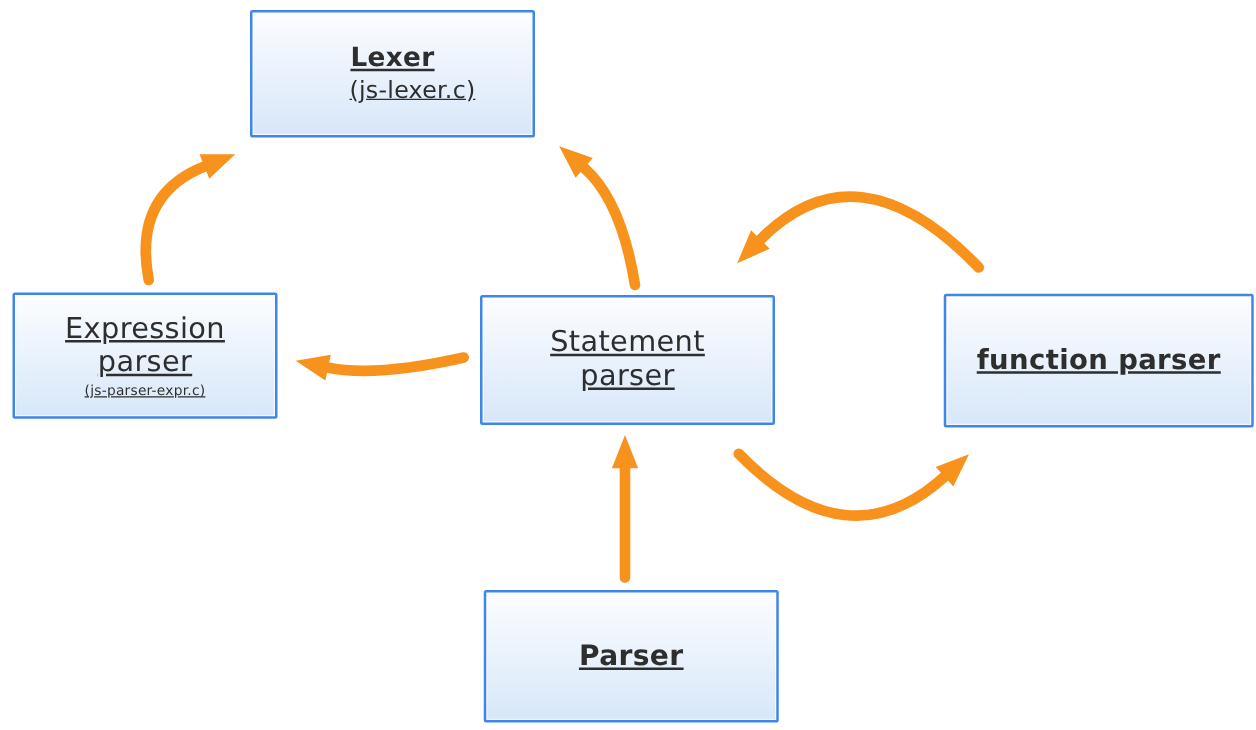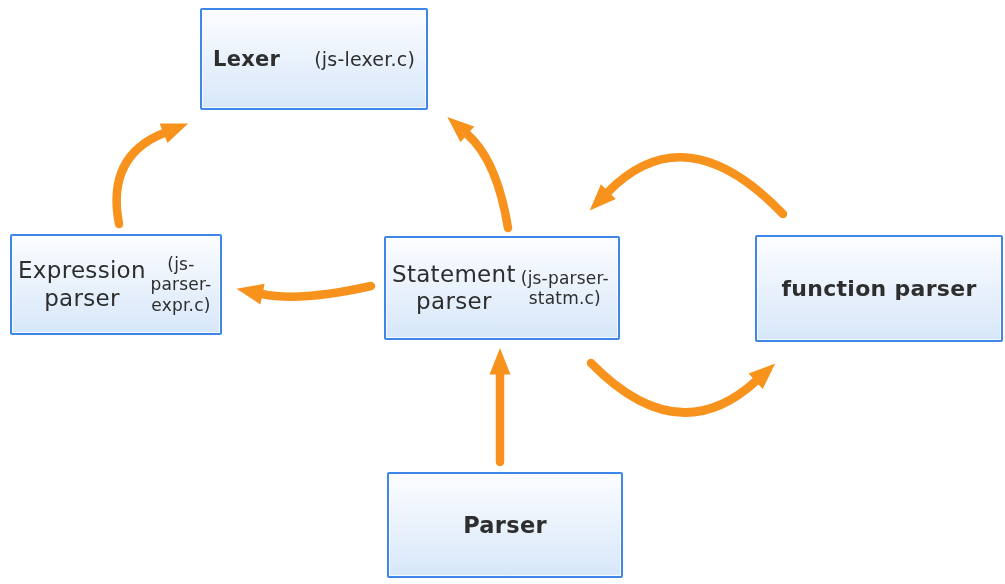--- a/index.html
+++ b/index.html
@@ -32,42 +32,43 @@
   .arrows path.edge{
     fill:none;
     stroke:var(--arrow);
     stroke-width:8.5;
     stroke-linecap:round;
   }
   .ah{fill:var(--arrow);}
   .node{
     position:absolute;
     display:flex;
-    flex-direction:row;
+    flex-direction:column;
     align-items:center;
     justify-content:center;
     text-align:center;
     gap:2px;
     border:2px solid var(--box-border);
     border-radius:2px;
     background:linear-gradient(180deg,var(--box-fill-top) 0%,var(--box-fill-bottom) 100%);
     box-shadow:inset 0 0 0 1px rgba(255,255,255,0.75);
     padding:4px 6px;
+    text-decoration:underline;
   }
   .node .title{
     font-size:23px;
     line-height:1.18;
     white-space:pre-line;
     letter-spacing:0.3px;
   }
   .node .title.strong{
     font-weight:bold;
   }
   .node .subtitle{
-    font-size:17px;
+    font-size:11px;
     line-height:1.2;
     letter-spacing:0.2px;
   }
   .node.lexer .title{font-size:21px;}
   .node.lexer .subtitle{font-size:19px;margin-left:32px;}
   .node.function .title{font-size:22px;}
   .node.parser .title{font-size:22.5px;}
   .node.parser .subtitle{font-size:18px;}
 </style>
 </head>
@@ -102,21 +103,20 @@
 
   <div class="node expression" style="left:10px;top:234px;width:212px;height:101px;">
     <div class="title">Expression
 parser</div>
     <div class="subtitle">(js-parser-expr.c)</div>
   </div>
 
   <div class="node statement" style="left:384px;top:236px;width:236px;height:104px;">
     <div class="title">Statement
 parser</div>
-    <div class="subtitle">(js-parser-statm.c)</div>
   </div>
 
   <div class="node function" style="left:755px;top:235px;width:248px;height:107px;">
     <div class="title strong">function parser</div>
   </div>
 
   <div class="node parser" style="left:387px;top:472px;width:236px;height:106px;">
     <div class="title strong">Parser</div>
   </div>
 

